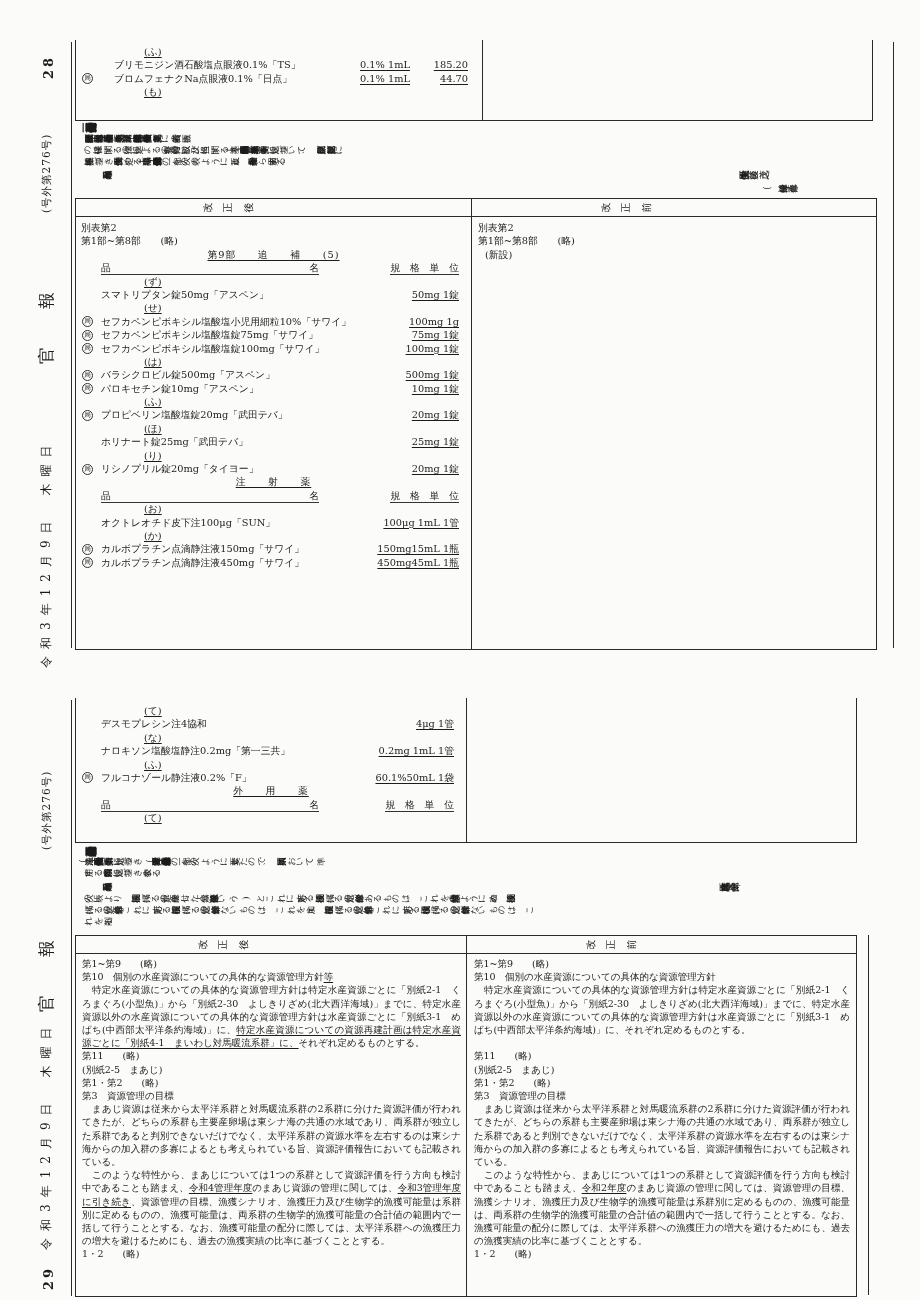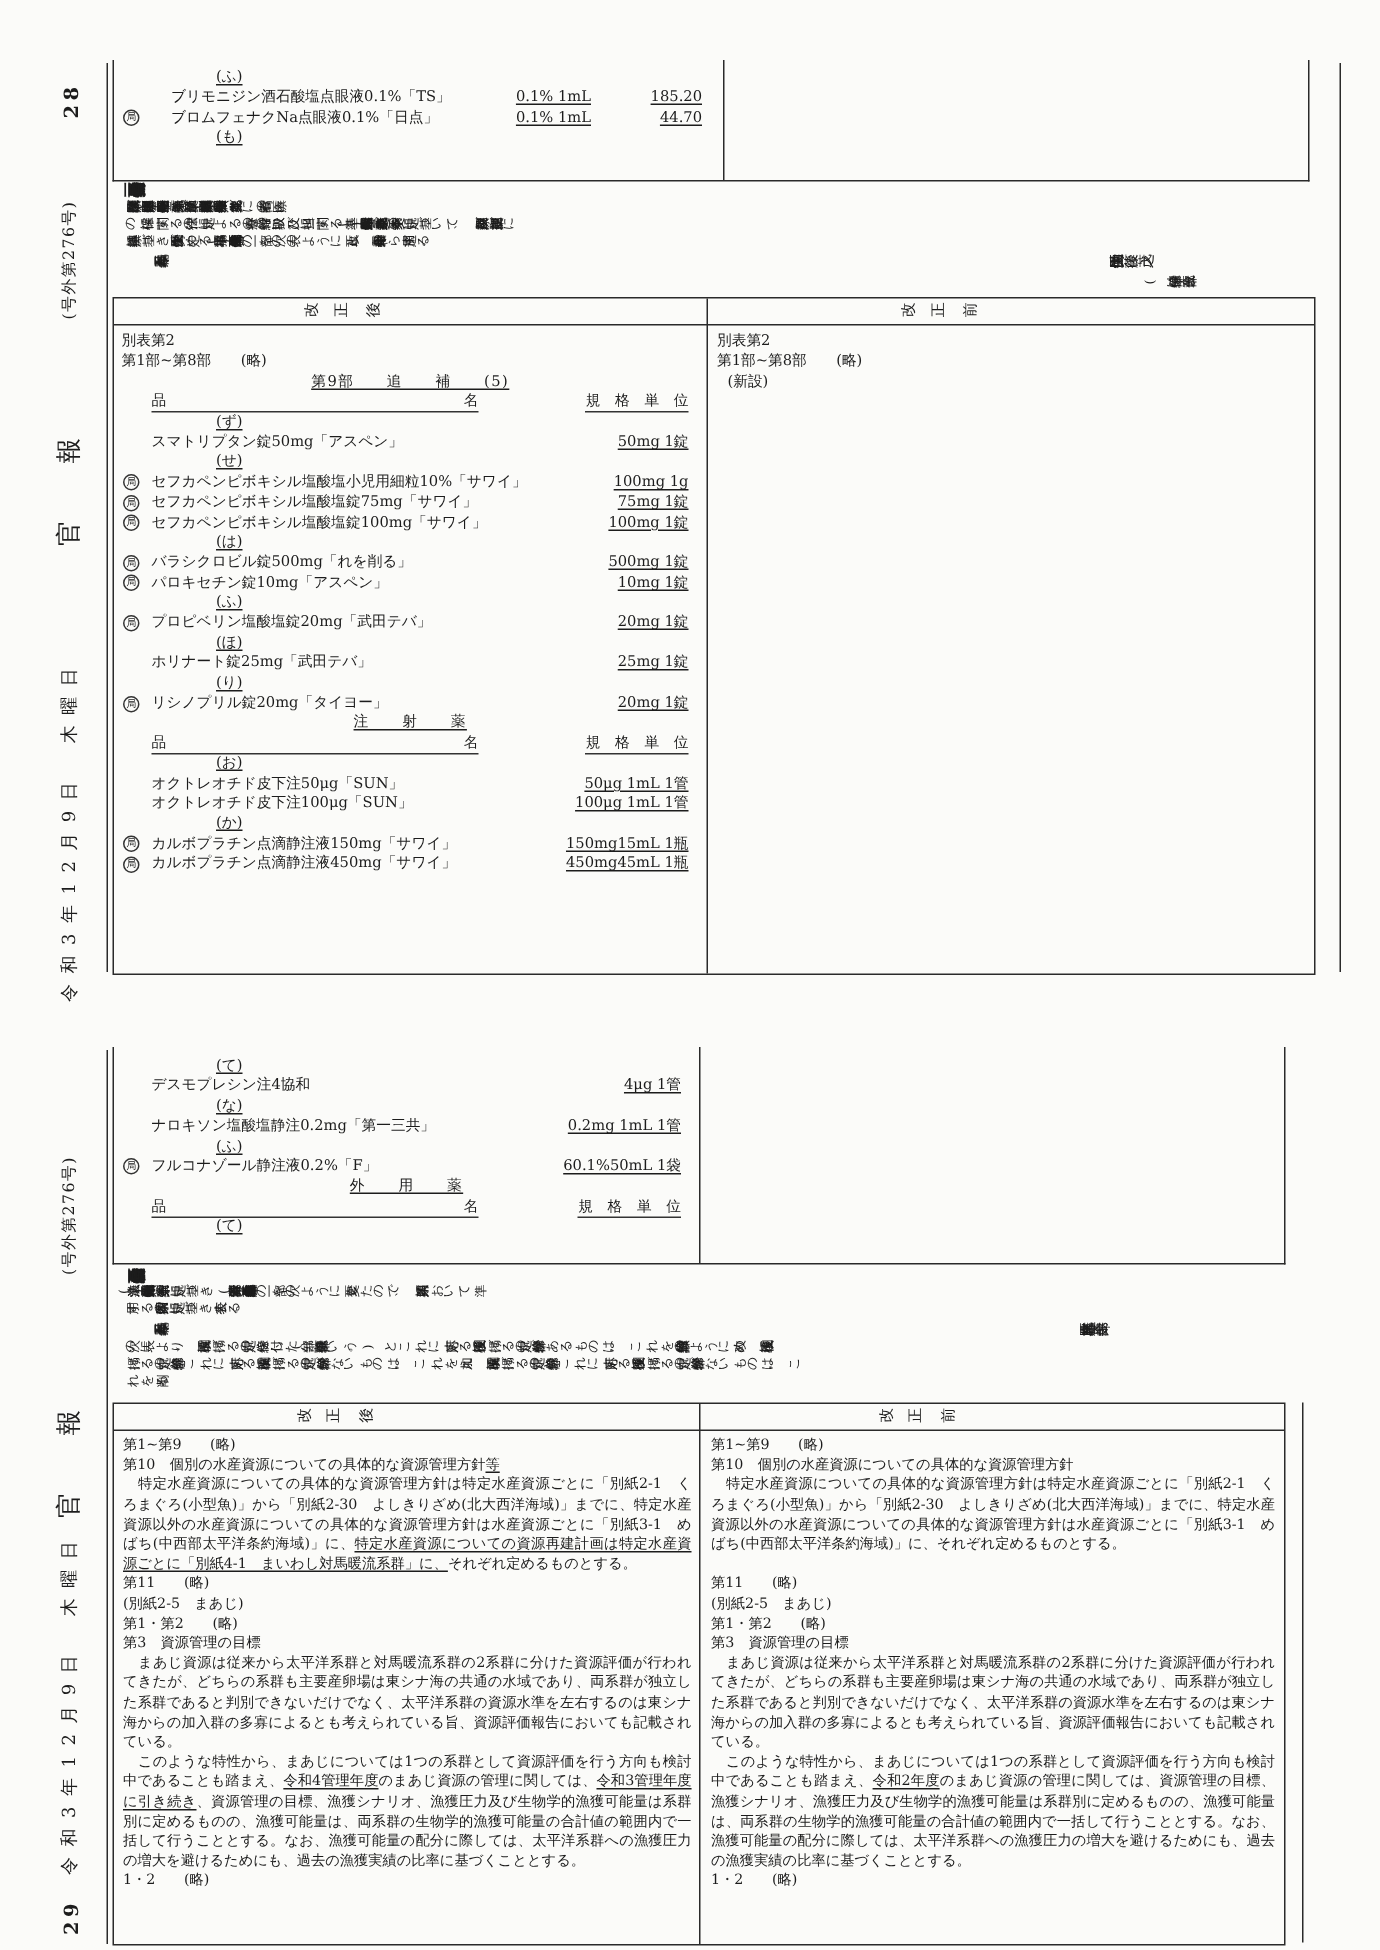--- a/index.html
+++ b/index.html
@@ -37,21 +37,21 @@
   .trow .kana{position:absolute;left:68px;text-decoration:underline;text-underline-offset:2px;}
   .trow .plain{position:absolute;left:5px;white-space:nowrap;}
   .trow .plain2{position:absolute;left:12px;white-space:nowrap;}
   .trow .center{position:absolute;left:0;right:0;text-align:center;text-decoration:underline;text-underline-offset:2px;letter-spacing:1px;}
   .trow .pnwrap{position:absolute;left:25px;width:218px;display:flex;justify-content:space-between;border-bottom:1px solid #333;}
   .trow .c3{position:absolute;right:12px;border-bottom:1px solid #333;white-space:nowrap;}
   .trow .name{position:absolute;left:25px;white-space:nowrap;text-underline-offset:2px;}
   .trow .spec{position:absolute;right:12px;white-space:nowrap;text-decoration:underline;text-underline-offset:2px;}
   .trow .price{position:absolute;right:14px;white-space:nowrap;text-decoration:underline;text-underline-offset:2px;}
   .price-cols .name{left:38px;}
-  .price-cols .spec{right:88px;margin-left:20px;}
+  .price-cols .spec{right:72px;margin-left:20px;}
   
   .blocks{position:absolute;font-size:9.5px;line-height:13.2px;}
   .block{min-height:13.2px;padding:0 5px 0 6px;text-align:justify;}
   .para{text-indent:10px;}
   .fixh{height:66px;overflow:hidden;}
   .u{text-decoration:underline;text-underline-offset:2px;}
 </style>
 </head>
 <body>
 
@@ -185,21 +185,21 @@
       <div class="trow">
 
         <span class="kana">(は)</span>
 
       </div>
 
 
       <div class="trow">
         <span class="mark">局</span>
 
-        <span class="name">バラシクロビル錠500mg「れを削る」</span>
+        <span class="name">バラシクロビル錠500mg「アスペン」</span>
         <span class="spec">500mg 1錠</span>
 
       </div>
 
       <div class="trow">
         <span class="mark">局</span>
 
         <span class="name">パロキセチン錠10mg「アスペン」</span>
         <span class="spec">10mg 1錠</span>
 
@@ -261,26 +261,20 @@
         <span class="c3">規　格　単　位</span>
 
       </div>
 
       <div class="trow">
 
         <span class="kana">(お)</span>
 
       </div>
 
-      <div class="trow">
-
-        <span class="name">オクトレオチド皮下注50μg「SUN」</span>
-        <span class="spec">50μg 1mL 1管</span>
-
-      </div>
 
       <div class="trow">
 
         <span class="name">オクトレオチド皮下注100μg「SUN」</span>
         <span class="spec">100μg 1mL 1管</span>
 
       </div>
 
       <div class="trow">
 

